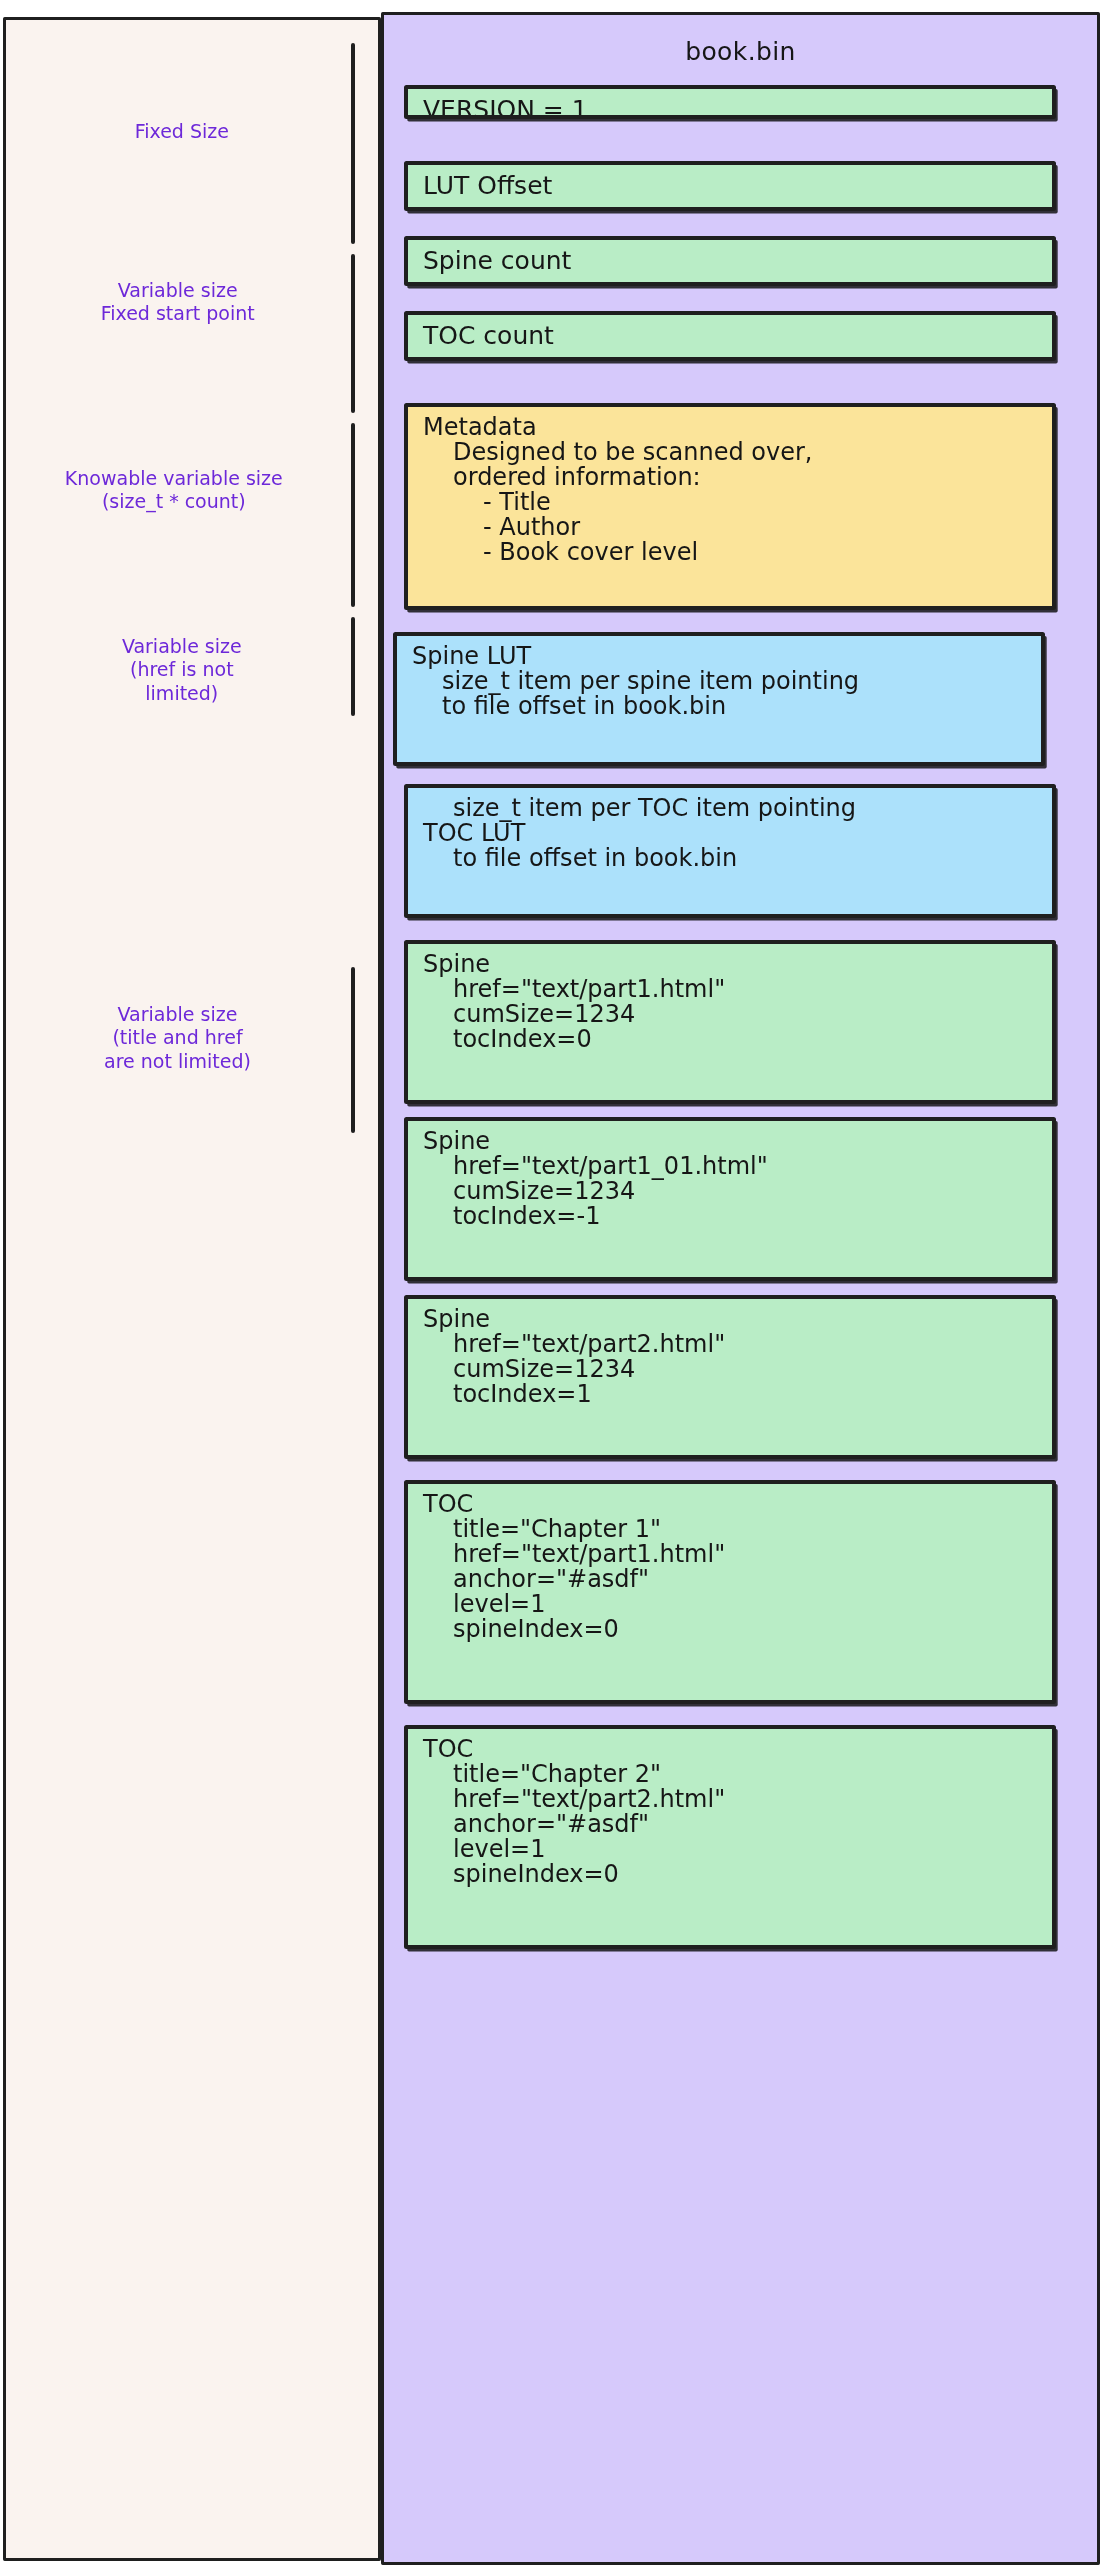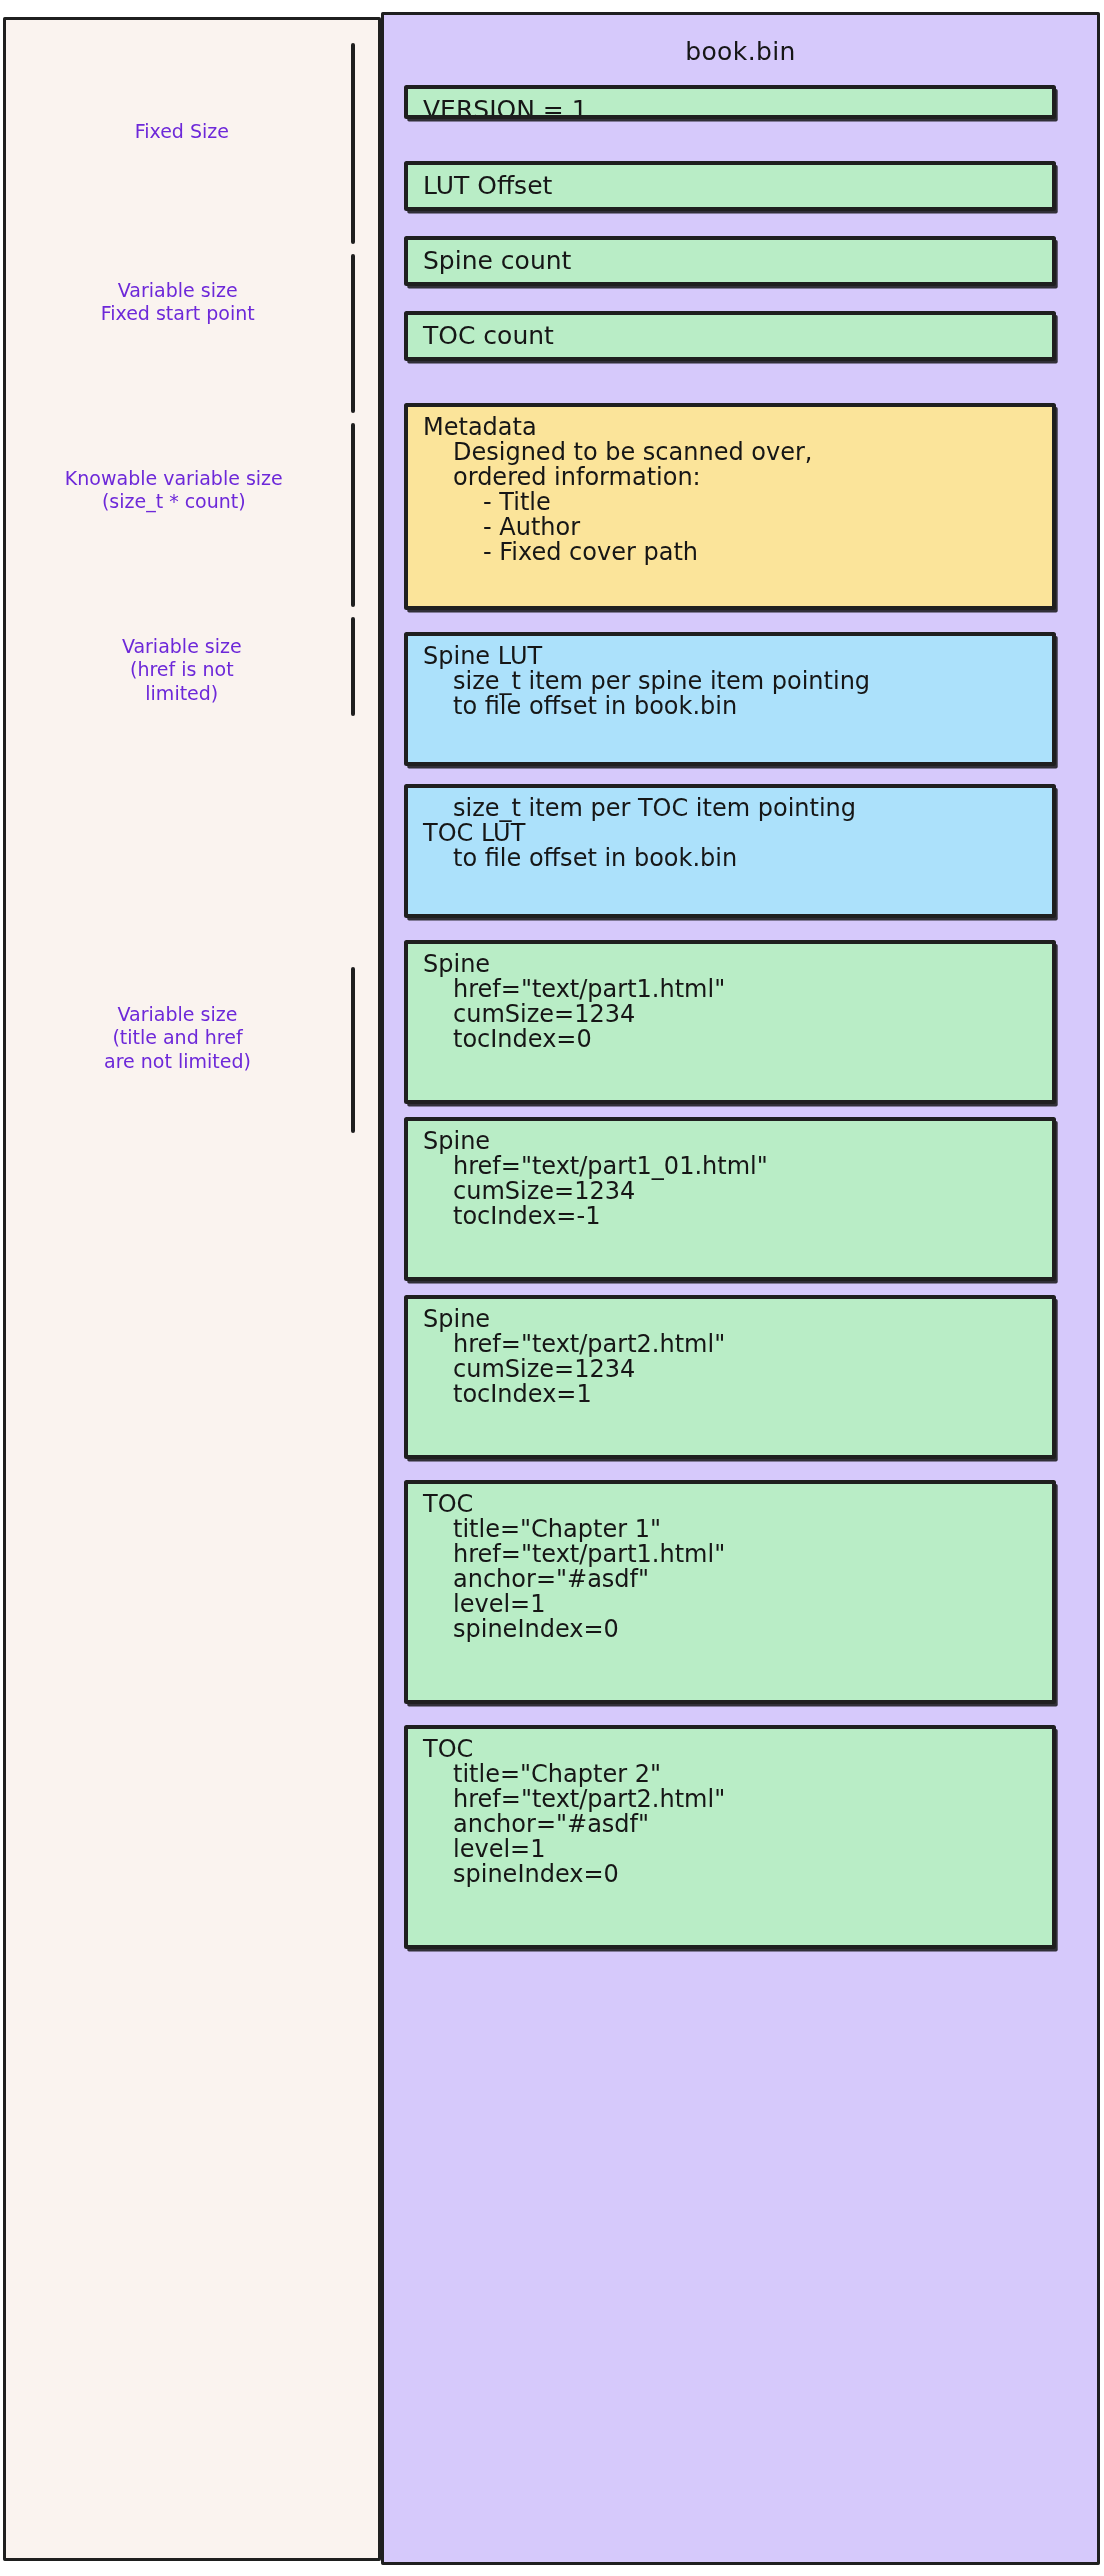--- a/index.html
+++ b/index.html
@@ -148,24 +148,24 @@
     <div class="hbox green slim" style="left: 20px; top: 296px; width: 652px; height: 50px;">
       <div class="line">TOC count</div>
     </div>
 
     <div class="hbox yellow" style="left: 20px; top: 388px; width: 652px; height: 207px;">
       <div class="line">Metadata</div>
       <div class="line indent1">Designed to be scanned over,</div>
       <div class="line indent1">ordered information:</div>
       <div class="line indent2">- Title</div>
       <div class="line indent2">- Author</div>
-      <div class="line indent2">- Fixed cover path</div>
-    </div>
-
-    <div class="hbox blue" style="left: 20px; top: 617px; width: 652px; height: 134px;">
+      <div class="line indent2">- Book cover level</div>
+    </div>
+
+    <div class="hbox blue" style="left: 9px; top: 617px; width: 652px; height: 134px;">
       <div class="line">Spine LUT</div>
       <div class="line indent1">size_t item per spine item pointing</div>
       <div class="line indent1">to file offset in book.bin</div>
     </div>
 
     <div class="hbox blue" style="left: 20px; top: 769px; width: 652px; height: 134px;">
       <div class="line indent1">size_t item per TOC item pointing</div>
       <div class="line">TOC LUT</div>
       <div class="line indent1">to file offset in book.bin</div>
     </div>

